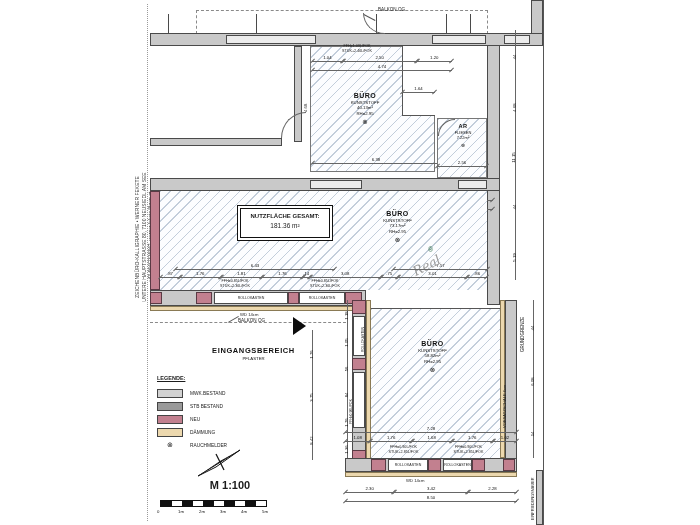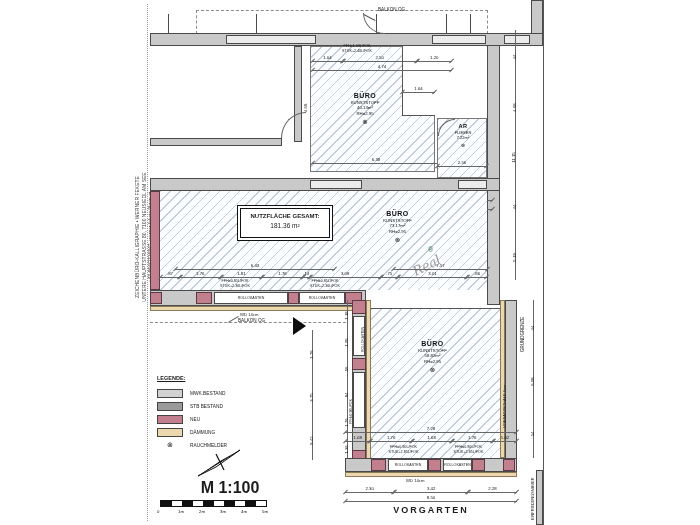--- a/index.html
+++ b/index.html
@@ -254,20 +254,24 @@
   <div class="wall neu" style="left:288px;top:292px;width:11px;height:12px;"></div>
   <div class="wall neu" style="left:345px;top:292px;width:17px;height:12px;"></div>
   <div class="whitebox" style="left:214px;top:292px;width:74px;height:12px;">ROLLOKASTEN</div>
   <div class="whitebox" style="left:299px;top:292px;width:46px;height:12px;">ROLLOKASTEN</div>
   <div class="t" style="left:240px;top:312px;font-size:4.2px;">WD 14cm</div>
 
   <div class="dashline" style="left:150px;top:322px;width:196px;"></div>
   <div class="leader" style="left:228px;top:322px;width:12px;transform:rotate(-30deg);"></div>
   <div class="t" style="left:238px;top:318px;font-size:4.6px;">BALKON OG</div>
   <div class="tri" style="left:293px;top:317px;"></div>
+  <div class="roomlbl" style="left:196px;top:346px;width:115px;">
+    <div style="font-weight:bold;font-size:7.5px;letter-spacing:.6px;">EINGANGSBEREICH</div>
+    <div style="font-size:4.3px;margin-top:1px;">PFLASTER</div>
+  </div>
 
   <div class="wall" style="left:352px;top:300px;width:14px;height:165px;"></div>
   <div class="wall daem" style="left:366px;top:300px;width:5px;height:160px;"></div>
   <div class="wall neu" style="left:352px;top:300px;width:14px;height:14px;"></div>
   <div class="wall neu" style="left:352px;top:358px;width:14px;height:12px;"></div>
   <div class="wall neu" style="left:352px;top:450px;width:14px;height:15px;"></div>
   <div class="whitebox" style="left:353px;top:316px;width:12px;height:40px;"></div>
   <div class="whitebox" style="left:353px;top:372px;width:12px;height:56px;"></div>
   <div class="arc" style="left:372px;top:322px;width:26px;height:26px;"></div>
   <div class="t rot" style="left:361px;top:352px;font-size:3.4px;">ROLLOKASTEN</div>
@@ -356,21 +360,20 @@
       </span>
       <span class="seg" style="flex-grow: 2.28;">
         <i>2.28</i>
       </span>
     </div>
   <div class="dimchain" style="left:345px;top:493px;width:172px;">
       <span class="seg" style="flex-grow: 8.5;">
         <i>8.50</i>
       </span>
     </div>
-  <div class="t tc" style="left:345px;top:505px;width:172px;font-size:9px;font-weight:bold;letter-spacing:2px;">VORGARTEN</div>
 
   <div class="t" style="left:157px;top:375px;font-size:5.5px;font-weight:bold;text-decoration:underline;">LEGENDE:</div>
   <div class="abs" id="legend-items" style="left:157px;top:389px;">
       <div class="lrow">
         <span class="sw" style="background: rgb(210, 210, 210);"></span>
         <span class="llab">MWK.BESTAND</span>
       </div>
       <div class="lrow">
         <span class="sw" style="background: rgb(154, 154, 154);"></span>
         <span class="llab">STB BESTAND</span>
@@ -388,21 +391,21 @@
     <span style="width:26px;text-align:center;font-size:7px;margin-right:7px;">⊗</span>
     <span class="llab">RAUCHMELDER</span>
   </div>
 
   <svg class="abs" style="left:194px;top:446px;" width="52" height="34" viewBox="0 0 52 34">
     <polygon points="4,30 46,4 26,15" fill="#141414"></polygon>
     <polygon points="4,30 46,4 22,21" fill="#ffffff" stroke="#141414" stroke-width="1"></polygon>
     <line x1="22" y1="8" x2="30" y2="24" stroke="#141414" stroke-width="1.2"></line>
   </svg>
 
-  <div class="t" style="left:190px;top:479px;width:80px;font-size:16px;font-weight:bold;text-align:center;">M 1:100</div>
+  <div class="t" style="left:190px;top:479px;width:80px;font-size:11px;font-weight:bold;text-align:center;">M 1:100</div>
   <div class="sbar" id="scale-bar" style="left:160px;top:500px;width:105px;">
       <div class="sseg" style="background: rgb(17, 17, 17);"></div>
       <div class="sseg" style="background: rgb(255, 255, 255);"></div>
       <div class="sseg" style="background: rgb(17, 17, 17);"></div>
       <div class="sseg" style="background: rgb(255, 255, 255);"></div>
       <div class="sseg" style="background: rgb(17, 17, 17);"></div>
       <div class="sseg" style="background: rgb(255, 255, 255);"></div>
       <div class="sseg" style="background: rgb(17, 17, 17);"></div>
       <div class="sseg" style="background: rgb(255, 255, 255);"></div>
       <div class="sseg" style="background: rgb(17, 17, 17);"></div>

